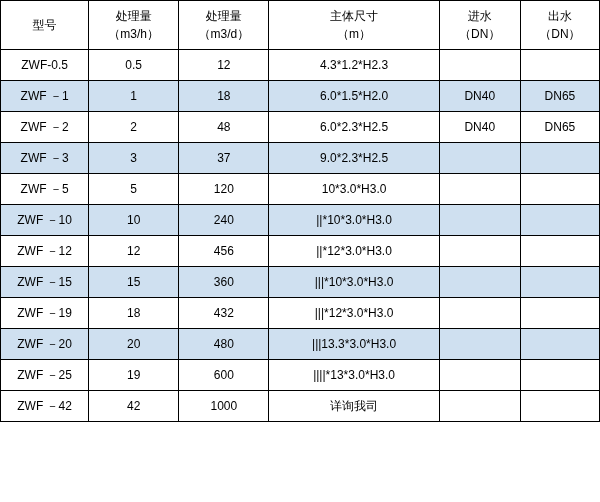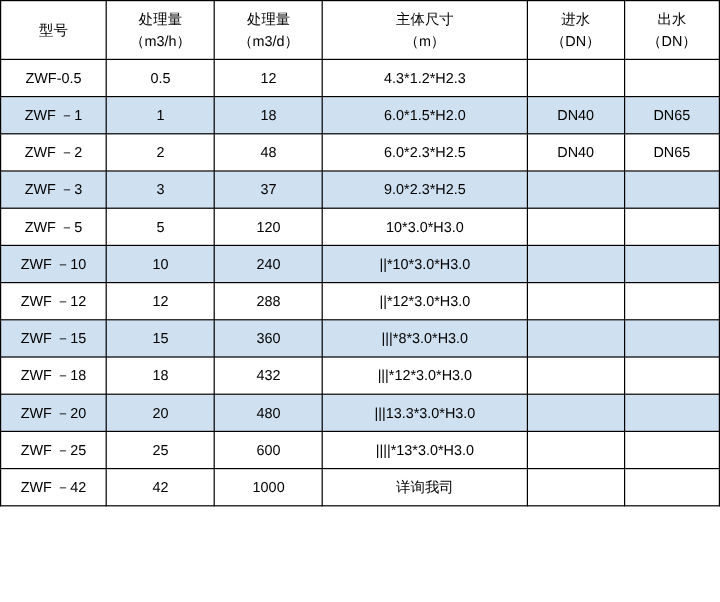--- a/index.html
+++ b/index.html
@@ -149,52 +149,52 @@
       <td class="model">ZWF －10</td>
       <td>10</td>
       <td>240</td>
       <td>||*10*3.0*H3.0</td>
       <td class="empty"></td>
       <td class="empty"></td>
     </tr>
     <tr class="odd">
       <td class="model">ZWF －12</td>
       <td>12</td>
-      <td>288</td>
+      <td>456</td>
       <td>||*12*3.0*H3.0</td>
       <td class="empty"></td>
       <td class="empty"></td>
     </tr>
     <tr class="even">
       <td class="model">ZWF －15</td>
       <td>15</td>
       <td>360</td>
-      <td>|||*8*3.0*H3.0</td>
-      <td class="empty"></td>
-      <td class="empty"></td>
-    </tr>
-    <tr class="odd">
-      <td class="model">ZWF －18</td>
+      <td>|||*10*3.0*H3.0</td>
+      <td class="empty"></td>
+      <td class="empty"></td>
+    </tr>
+    <tr class="odd">
+      <td class="model">ZWF －19</td>
       <td>18</td>
       <td>432</td>
       <td>|||*12*3.0*H3.0</td>
       <td class="empty"></td>
       <td class="empty"></td>
     </tr>
     <tr class="even">
       <td class="model">ZWF －20</td>
       <td>20</td>
       <td>480</td>
       <td>|||13.3*3.0*H3.0</td>
       <td class="empty"></td>
       <td class="empty"></td>
     </tr>
     <tr class="odd">
       <td class="model">ZWF －25</td>
-      <td>25</td>
+      <td>19</td>
       <td>600</td>
       <td>||||*13*3.0*H3.0</td>
       <td class="empty"></td>
       <td class="empty"></td>
     </tr>
     <tr class="odd">
       <td class="model">ZWF －42</td>
       <td>42</td>
       <td>1000</td>
       <td>详询我司</td>

